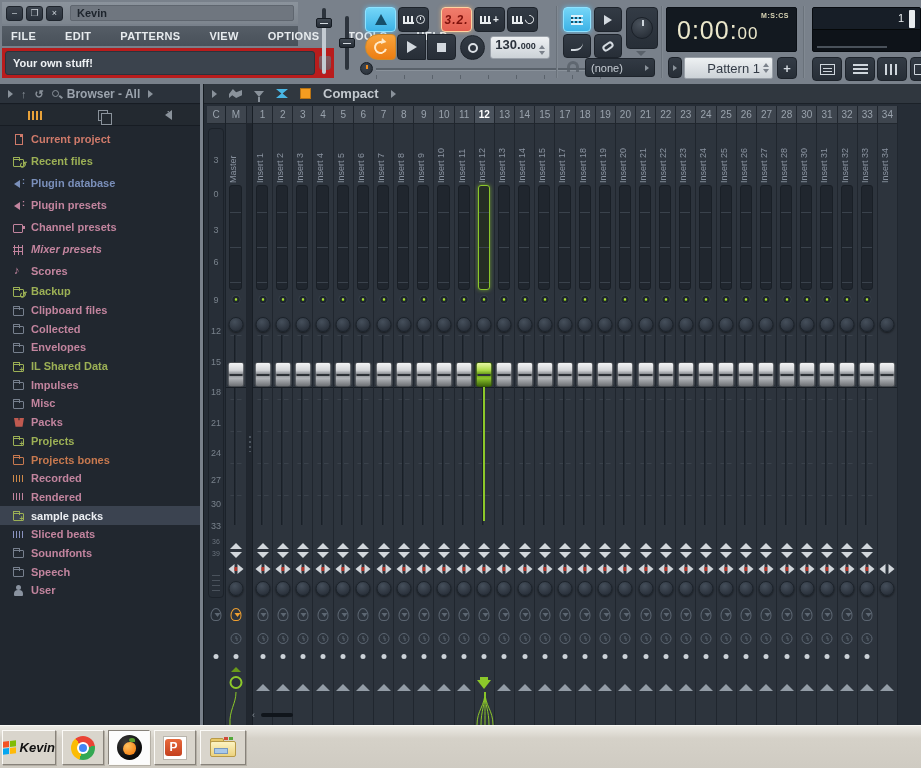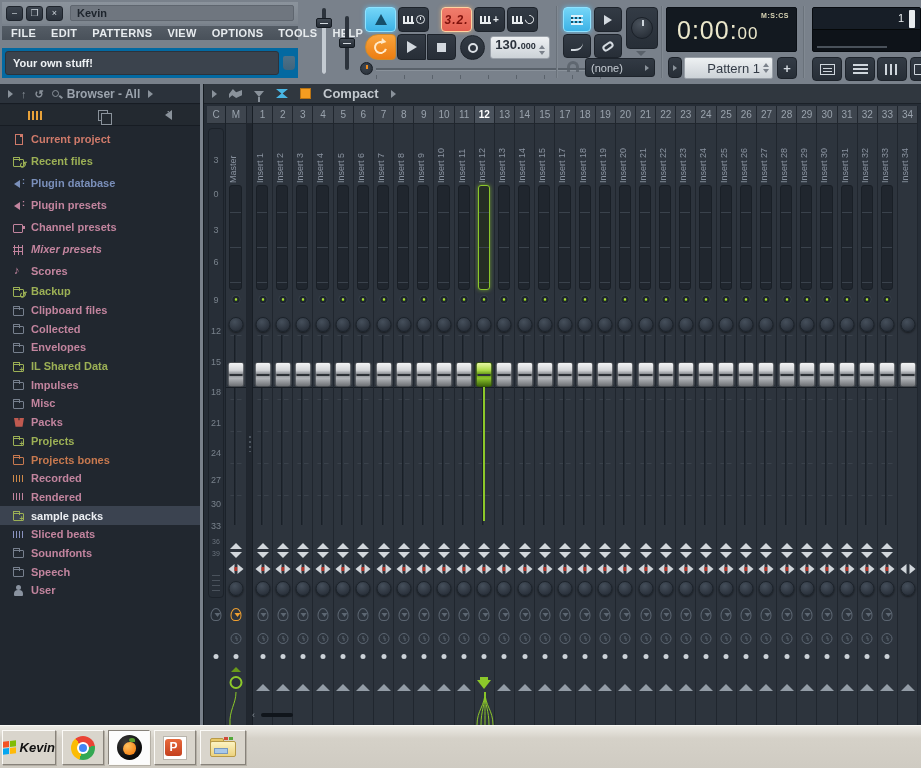--- a/index.html
+++ b/index.html
@@ -4,23 +4,23 @@
 <style>
 *{box-sizing:border-box;margin:0;padding:0}
 html,body{width:921px;height:768px;overflow:hidden}
 body{font-family:"Liberation Sans",sans-serif;background:#79818b;position:relative}
 .abs{position:absolute}
 
 
 #titlebar{left:2px;top:2px;width:296px;height:22px;background:linear-gradient(#8b939c,#7d858e);display:flex;align-items:center;gap:3px;padding:0 4px}
 .wbtn{width:17px;height:15px;background:linear-gradient(#3c444e,#2a313b);border:1px solid #1e242c;border-radius:3px;color:#cfd6dd;font-size:9px;line-height:13px;text-align:center}
 #title-field{flex:1;height:16px;background:#6f767f;border:1px solid #5f666f;border-radius:2px;color:#1d242c;font-size:11px;font-weight:bold;line-height:14px;padding-left:6px;margin-left:4px}
-#menubar{left:2px;top:26px;width:296px;height:14px;background:linear-gradient(#555d66,#49515a);display:flex;align-items:center;gap:15px;padding-left:9px}
+#menubar{left:2px;top:26px;width:296px;height:20px;background:linear-gradient(#555d66,#49515a);display:flex;align-items:center;gap:29px;padding-left:9px}
 #menubar span{color:#e7ebee;font-size:11px;font-weight:bold;letter-spacing:.3px}
-#hintbar{left:2px;top:48px;width:296px;height:30px;background:#0369a1;display:flex;align-items:center;padding:3px}
+#hintbar{left:2px;top:48px;width:332px;height:30px;background:#b91c1c;display:flex;align-items:center;padding:3px}
 #hint-field{flex:1;height:24px;background:#3b434d;border:1px solid #2c333c;border-radius:3px;color:#eef1f4;font-size:11px;font-weight:bold;line-height:22px;padding-left:7px}
 #hint-icon{width:12px;height:14px;margin-left:4px;background:linear-gradient(#6d747d,#5c636c);border-radius:2px 2px 4px 4px;opacity:.7}
 
 
 .vtrack{position:absolute;width:4px;background:#2c333c;border-radius:2px}
 .vtrack .fill{position:absolute;left:0;width:4px;bottom:0;background:#c3cad1;border-radius:2px}
 .vhandle{position:absolute;width:16px;height:10px;left:-6px;background:linear-gradient(#424a54,#242b34);border:1px solid #151b22;border-radius:2px}
 .vhandle::after{content:'';position:absolute;left:3px;right:3px;top:4px;height:1px;background:#d4dae0}
 
 
@@ -1063,40 +1063,20 @@
         <div class="panarr">
           <i></i>
         </div>
         <div class="knob k2"></div>
         <div class="pick"></div>
         <div class="clockrow"></div>
         <div class="sdot"></div>
         <div class="triup"></div>
       </div>
       <div class="strip">
-        <div class="num">29</div>
-        <div class="vlabel">Insert 29</div>
-        <div class="meter"></div>
-        <div class="led"></div>
-        <div class="knob k1"></div>
-        <div class="slotmarks"></div>
-        <div class="slot"></div>
-        <div class="uline"></div>
-        <div class="fader"></div>
-        <div class="separr"></div>
-        <div class="panarr">
-          <i></i>
-        </div>
-        <div class="knob k2"></div>
-        <div class="pick"></div>
-        <div class="clockrow"></div>
-        <div class="sdot"></div>
-        <div class="triup"></div>
-      </div>
-      <div class="strip">
         <div class="num">30</div>
         <div class="vlabel">Insert 30</div>
         <div class="meter"></div>
         <div class="led"></div>
         <div class="knob k1"></div>
         <div class="slotmarks"></div>
         <div class="slot"></div>
         <div class="uline"></div>
         <div class="fader"></div>
         <div class="separr"></div>

